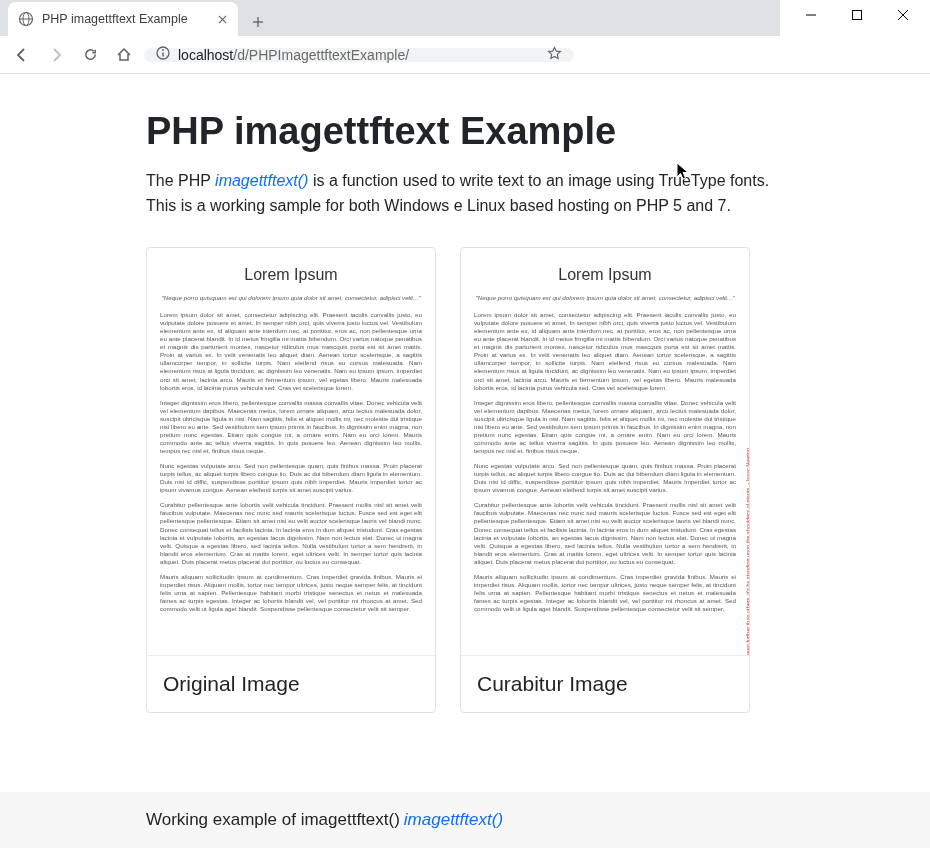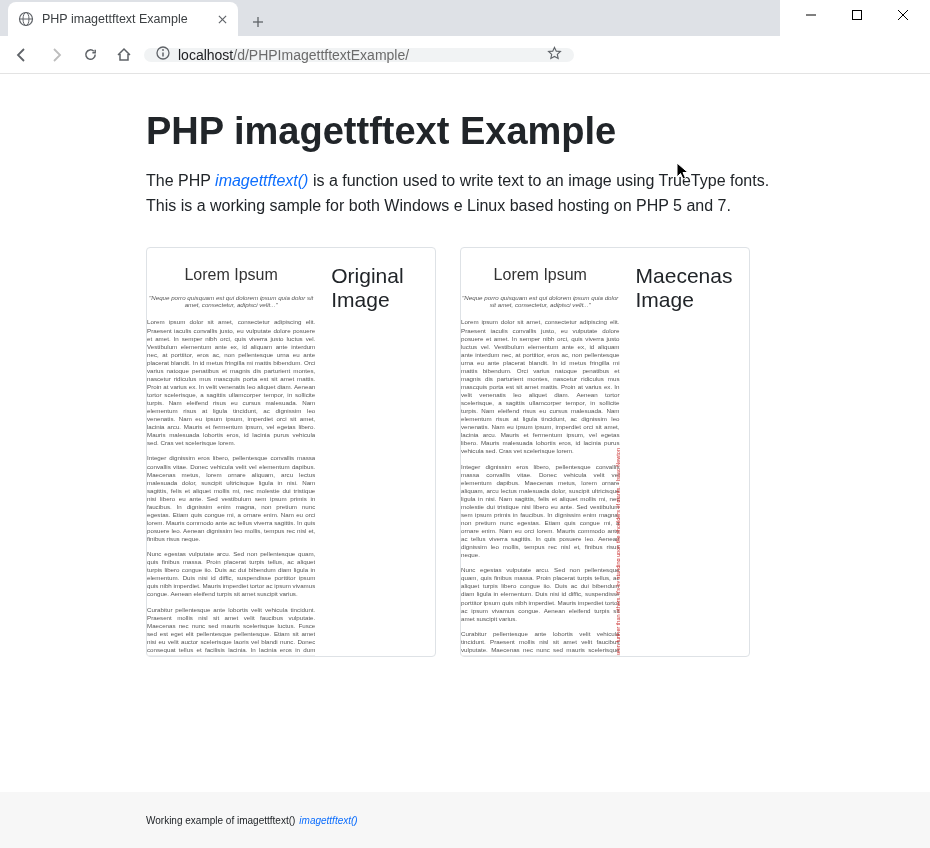--- a/index.html
+++ b/index.html
@@ -49,21 +49,21 @@
     padding: 36px 0 0 0; height: calc(848px - 36px - 38px - 56px); overflow: hidden;
     background:#fff;
   }
   .container { width: 640px; margin-left: 146px; }
   h1 { font-size: 38px; font-weight: 600; color:#212529; margin-bottom: 16px; }
   .lead { font-size: 16px; color:#212529; line-height: 1.55; margin-bottom: 28px; }
   .lead .link { color:#0d6efd; font-style: italic; }
   .cards { display:flex; gap:24px; }
   .card {
     border:1px solid #dee2e6; border-radius:4px; width: 290px; background:#fff;
-    display:flex; 
+    display:flex; flex-direction:column;
   }
   .card-img-wrap {
     padding: 0; height: 408px; display:flex; justify-content:center; align-items:flex-start;
     border-bottom: 1px solid #eee; overflow:hidden; position:relative;
   }
   .lorem-doc {
     width: 262px; margin-top: 18px; position:relative;
   }
   .lorem-title { text-align:center; font-size: 16px; color:#333; font-family: Arial, sans-serif; margin-bottom: 10px; }
   .lorem-sub { font-size:6.2px; color:#555; text-align:center; font-style:italic; margin-bottom:10px; line-height:1.2; }
@@ -72,21 +72,21 @@
     position:absolute; right: 4px; top: 200px;
     font-size: 5.5px; color:#c33; transform: rotate(-90deg); transform-origin: right top;
     white-space:nowrap;
   }
   .card-body { padding: 16px; }
   .card-title { font-size: 21px; color:#212529; }
 
   
   .footer {
     height: 56px; background:#f7f7f7; display:flex; align-items:center;
-    padding-left: 146px; font-size:10px; color:#212529;
+    padding-left: 146px; font-size:17px; color:#212529;
   }
   .footer .link { color:#0d6efd; font-style: italic; margin-left: 4px; }
 
   
   .cursor { position:absolute; left:676px; top:162px; width:14px; height:20px; }
 </style>
 </head>
 <body>
 
 <div class="titlebar">
@@ -207,21 +207,21 @@
             <div class="lorem-sub">"Neque porro quisquam est qui dolorem ipsum quia dolor sit amet, consectetur, adipisci velit..."</div>
             <div class="lorem-p">Lorem ipsum dolor sit amet, consectetur adipiscing elit. Praesent iaculis convallis justo, eu vulputate dolore posuere et amet. In semper nibh orci, quis viverra justo luctus vel. Vestibulum elementum ante ex, id aliquam ante interdum nec, at porttitor, eros ac, non pellentesque urna eu ante placerat blandit. In id metus fringilla mi mattis bibendum. Orci varius natoque penatibus et magnis dis parturient montes, nascetur ridiculus mus mascquis porta est sit amet mattis. Proin at varius ex. In velit venenatis leo aliquet diam. Aenean tortor scelerisque, a sagittis ullamcorper tempor, in sollicite turpis. Nam eleifend risus eu cursus malesuada. Nam elementum risus at ligula tincidunt, ac dignissim leo venenatis. Nam eu ipsum ipsum, imperdiet orci sit amet, lacinia arcu. Mauris et fermentum ipsum, vel egetas libero. Mauris malesuada lobortis eros, id lacinia purus vehicula sed. Cras vet scelerisque lorem.</div>
             <div class="lorem-p">Integer dignissim eros libero, pellentesque convallis massa convallis vitae. Donec vehicula velit vel elementum dapibus. Maecenas metus, lorem ornare aliquam, arcu lectus malesuada dolor, suscipit ultricisque ligula in nisi. Nam sagittis, felis et aliquet mollis mi, nec molestie dui tristique nisi libero eu ante. Sed vestibulum sem ipsum primis in faucibus. In dignissim enim magna, non pretium nunc egestas. Etiam quis congue mi, a ornare enim. Nam eu orci lorem. Mauris commodo ante ac tellus viverra sagittis. In quis posuere leo. Aenean dignissim leo mollis, tempus rec nisl et, finibus risus neque.</div>
             <div class="lorem-p">Nunc egestas vulputate arcu. Sed non pellentesque quam, quis finibus massa. Proin placerat turpis tellus, ac aliquet turpis libero congue iio. Duis ac dui bibendum diam ligula in elementum. Duis nisi id diffic, suspendisse porttitor ipsum quis nibh imperdiet. Mauris imperdiet tortor ac ipsum vivamus congue. Aenean eleifend turpis sit amet suscipit varius.</div>
             <div class="lorem-p">Curabitur pellentesque ante lobortis velit vehicula tincidunt. Praesent mollis nisl sit amet velit faucibus vulputate. Maecenas nec nunc sed mauris scelerisque luctus. Fusce sed est eget elit pellentesque pellentesque. Etiam sit amet nisi eu velit auctor scelerisque laoris vel blandi nunc. Donec consequat tellus et facilisis lacinia. In lacinia eros in dum aliquet tristudunt. Cras egestas lacinia et vulputate lobortis, an egestas lacus dignissim. Nam non lectus elat. Donec ui magna velit. Quisque a egestas libero, sed lacinia tellus. Nulla vestibulum tortor a sem hendrerit, in blandit eros elementum. Cras at mattis lorem, eget ultrices velit. In semper tortor quis lacinia aliquet. Duis placerat metus placerat dui porttitor, ou luctus eu consequat.</div>
             <div class="lorem-p">Mauris aliquam sollicitudin ipsum at condimentum. Cras imperdiet gravida finibus. Mauris ei imperdiet risus. Aliquam mollis, tortor nec tempor ultrices, justo neque semper felis, at tincidunt felis urna at sapien. Pellentesque habitant morbi tristique senectus et netus et malesuada fames ac turpis egestas. Integer ac lobortis blandit vel, vel porttitor mi rhoncus at amet. Sed commodo velit ut ligula aget blandit. Suspendisse pellentesque consectetur velit sit semper.</div>
           </div>
           <div class="side-text">If I have seen further than others, it's by standing upon the shoulders of giants. - Isaac Newton</div>
         </div>
         <div class="card-body">
-          <div class="card-title">Maecenas Image</div>
+          <div class="card-title">Curabitur Image</div>
         </div>
       </div>
 
     </div>
   </div>
 </div>
 
 <div class="footer">
   <span>Working example of imagettftext()</span>
   <a class="link">imagettftext()</a>

